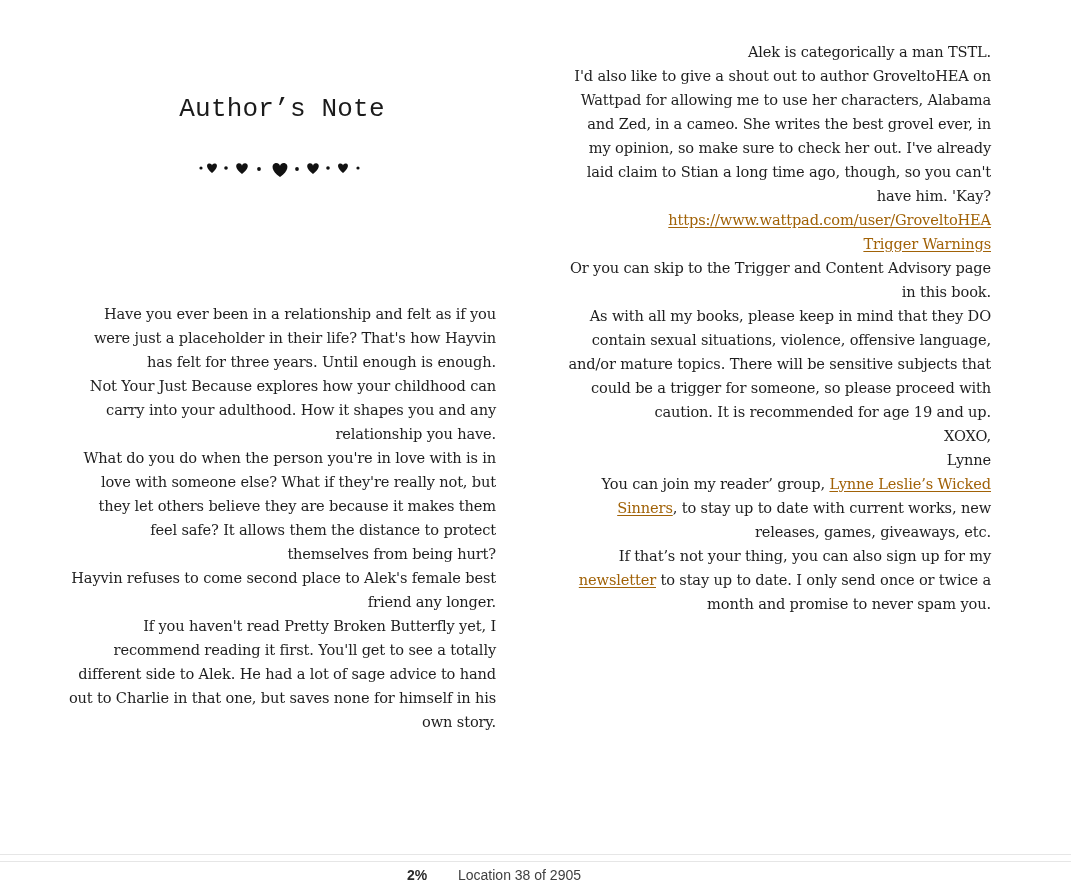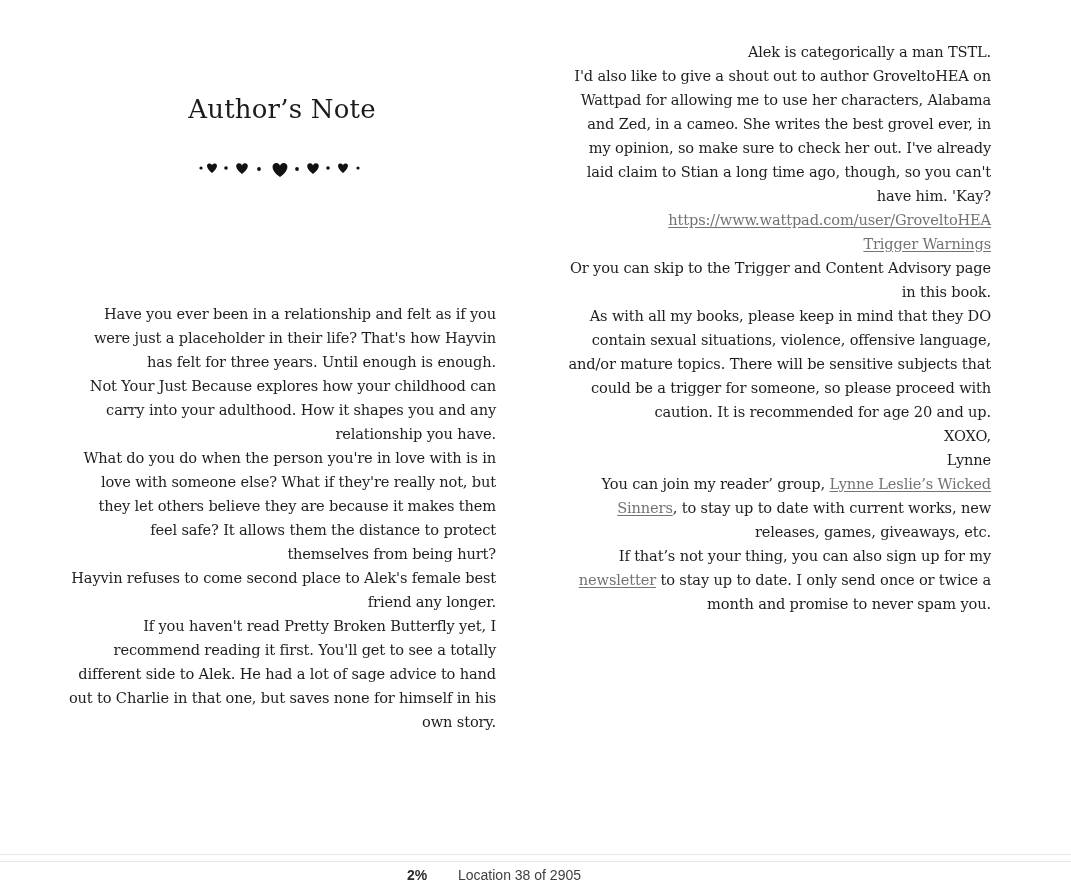--- a/index.html
+++ b/index.html
@@ -34,20 +34,21 @@
       left: 62px;
       width 440px;
       width: 440px;
       text-align: center;
       font-size: 26px;
       line-height: 34px;
       letter-spacing: 0.2px;
       color: #1b1b1b;
       margin: 0;
       font-weight: normal;
+      font-family: Liberation Mono, monospace;
     }
     .ornament {
       position: absolute;
       top: 150px;
       left: 62px;
       width: 440px;
       display: flex;
       justify-content: center;
       align-items: center;
       height: 34px;
@@ -56,21 +57,21 @@
       position: absolute;
       top: 302px;
       left: 62px;
       width: 440px;
     }
     p.para {
       margin: 0;
       padding: 0 6px;
     }
     a.link {
-      color: #737373;
+      color: #a16207;
       text-decoration: underline;
       text-underline-offset: 2px;
     }
     .warning-label {
       font-weight: bold;
       text-decoration: underline;
       letter-spacing: -0.6px;
     }
     .footer-rule {
       position: absolute;
@@ -137,21 +138,21 @@
 <div class="page page-right">
   <p class="para">Alek is categorically a man TSTL.</p>
   <p class="para">I'd also like to give a shout out to author GroveltoHEA on Wattpad for allowing me to use her characters, Alabama and Zed, in a cameo. She writes the best grovel ever, in my opinion, so make sure to check her out. I've already laid claim to Stian a long time ago, though, so you can't have him. 'Kay?</p>
   <p class="para">
     <a class="link">https://www.wattpad.com/user/GroveltoHEA</a>
   </p>
   <p class="para">
     <a class="link">Trigger Warnings</a>
   </p>
   <p class="para">Or you can skip to the Trigger and Content Advisory page in this book.</p>
-  <p class="para">As with all my books, please keep in mind that they DO contain sexual situations, violence, offensive language, and/or mature topics. There will be sensitive subjects that could be a trigger for someone, so please proceed with caution. It is recommended for age 20 and up.</p>
+  <p class="para">As with all my books, please keep in mind that they DO contain sexual situations, violence, offensive language, and/or mature topics. There will be sensitive subjects that could be a trigger for someone, so please proceed with caution. It is recommended for age 19 and up.</p>
   <p class="para">XOXO,</p>
   <p class="para">Lynne</p>
   <p class="para">
     <span>You can join my reader’ group, </span><a class="link">Lynne Leslie’s Wicked Sinners</a><span>, to stay up to date with current works, new releases, games, giveaways, etc.</span>
   </p>
   <p class="para">
     <span>If that’s not your thing, you can also sign up for my </span><a class="link">newsletter</a><span> to stay up to date. I only send once or twice a month and promise to never spam you.</span>
   </p>
 </div>
 

